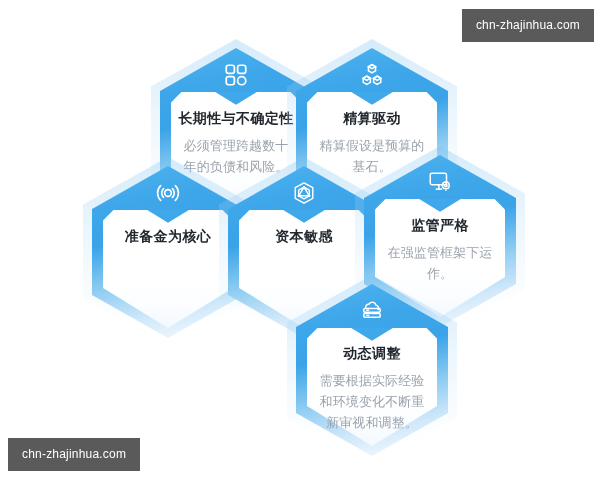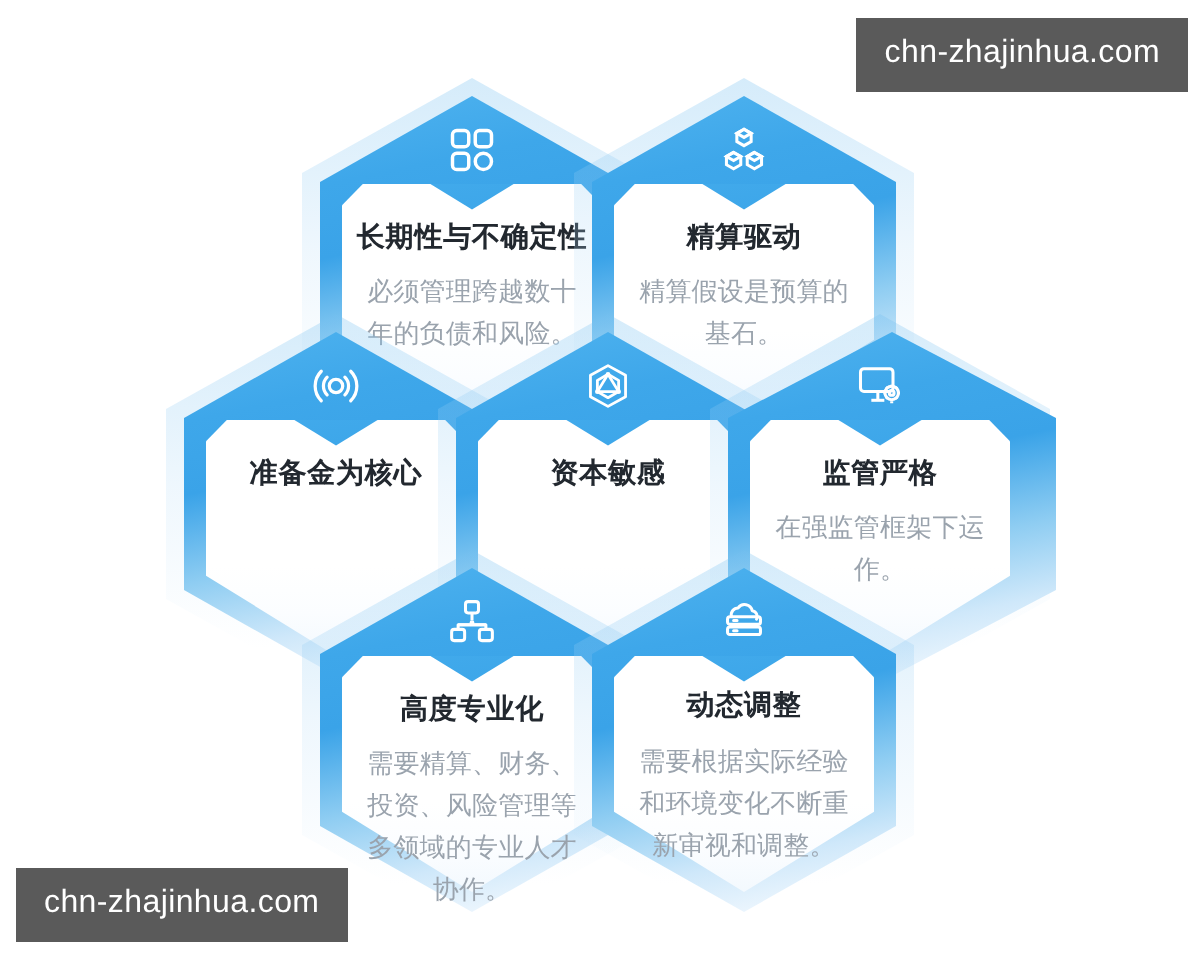--- a/index.html
+++ b/index.html
@@ -35,21 +35,21 @@
     width: 152px;
     height: 172px;
   }
 
   
   .r1c1 { left: 160px; top: 48px; }
   .r1c2 { left: 296px; top: 48px; }
   
   .r2c1 { left:  92px; top: 166px; }
   .r2c2 { left: 228px; top: 166px; text-decoration: underline; }
-  .r2c3 { left: 364px; top: 166px; padding-left: 12px; }
+  .r2c3 { left: 364px; top: 155px; }
   
   .r3c1 { left: 160px; top: 284px; }
   .r3c2 { left: 296px; top: 284px; font-family: Liberation Mono, monospace; }
 
   
   .hex-outer {
     position: absolute;
     inset: 0;
     -webkit-clip-path: polygon(50% 0%, 100% 25%, 100% 75%, 50% 100%, 0% 75%, 0% 25%);
     clip-path: polygon(50% 0%, 100% 25%, 100% 75%, 50% 100%, 0% 75%, 0% 25%);
@@ -138,21 +138,21 @@
     color: #9aa3ad;
     letter-spacing: 0.1px;
     padding: 0 6px;
   }
 
   
   .watermark {
     position: absolute;
     background: #5a5a5a;
     color: #ffffff;
-    font-size: 16px;
+    font-size: 12px;
     letter-spacing: 0.2px;
     line-height: 1;
     padding: 10px 14px 11px 14px;
     white-space: nowrap;
     font-family: "Liberation Sans", "DejaVu Sans", sans-serif;
   }
   .watermark-top {
     right: 6px;
     top: 9px;
   }
@@ -261,41 +261,20 @@
           <circle cx="17.4" cy="15.2" r="1.1"></circle>
           <path d="M17.4 11.4v1M17.4 19v1M13.6 15.2h1M20.2 15.2h1M14.7 12.5l.7.7M19.4 17.2l.7.7M20.1 12.5l-.7.7M15.4 17.2l-.7.7"></path>
         </svg>
       </div>
       <div class="hex-text">
         <div class="hex-title">监管严格</div>
         <div class="hex-desc">在强监管框架下运作。</div>
       </div>
     </div>
 
-    <div class="hex-cell r3c1">
-      <div class="hex-glow"></div>
-      <div class="hex-outer"></div>
-      <div class="hex-inner"></div>
-      <div class="hex-notch"></div>
-      <div class="hex-icon">
-        <svg width="26" height="26" viewBox="0 0 24 24" fill="none" stroke="currentColor" stroke-width="1.4" stroke-linejoin="round">
-          <rect x="9" y="2.6" width="6" height="5.2" rx="1.2"></rect>
-          <rect x="2.6" y="15.4" width="6" height="5.2" rx="1.2"></rect>
-          <rect x="15.4" y="15.4" width="6" height="5.2" rx="1.2"></rect>
-          <path d="M12 7.8v3.4"></path>
-          <path d="M5.6 15.4v-2.1h12.8v2.1"></path>
-          <path d="M5.6 13.3h12.8"></path>
-          <circle cx="12" cy="12.3" r="1.1" fill="currentColor" stroke="none"></circle>
-        </svg>
-      </div>
-      <div class="hex-text">
-        <div class="hex-title">高度专业化</div>
-        <div class="hex-desc">需要精算、财务、投资、风险管理等多领域的专业人才协作。</div>
-      </div>
-    </div>
 
     <div class="hex-cell r3c2">
       <div class="hex-glow"></div>
       <div class="hex-outer"></div>
       <div class="hex-inner"></div>
       <div class="hex-notch"></div>
       <div class="hex-icon">
         <svg width="26" height="26" viewBox="0 0 24 24" fill="none" stroke="currentColor" stroke-width="1.4" stroke-linejoin="round" stroke-linecap="round">
           <path d="M6.2 9.4a3.2 3.2 0 0 1 3.1-3.9 3.6 3.6 0 0 1 6.5 1.3 2.7 2.7 0 0 1 2 3.9"></path>
           <rect x="4.4" y="9.6" width="15.2" height="3.5" rx="1.1"></rect>

